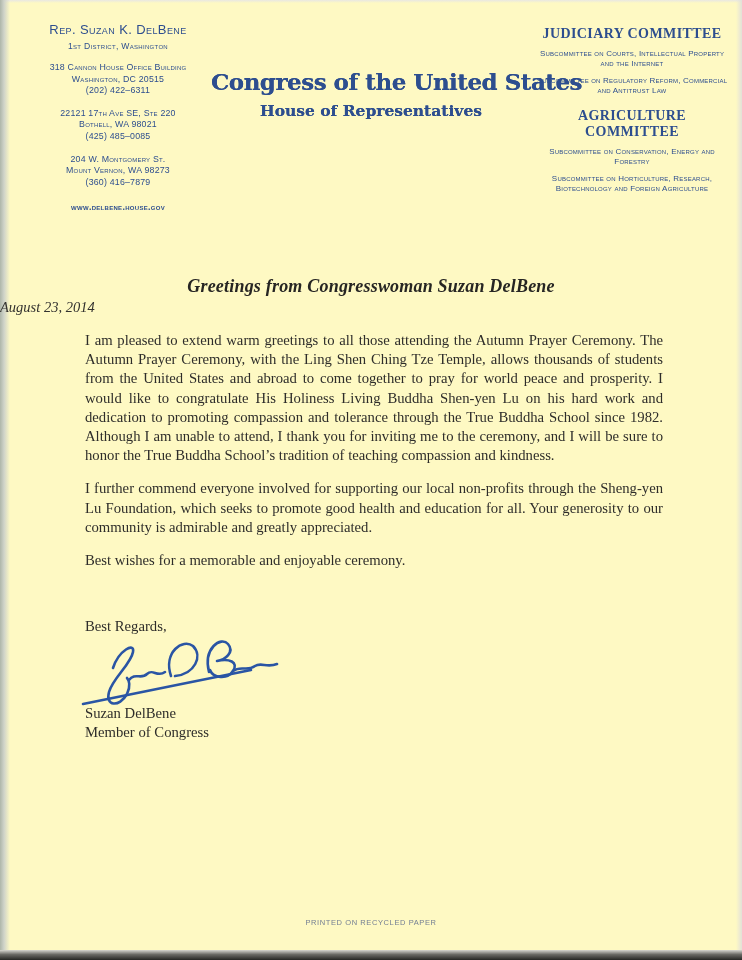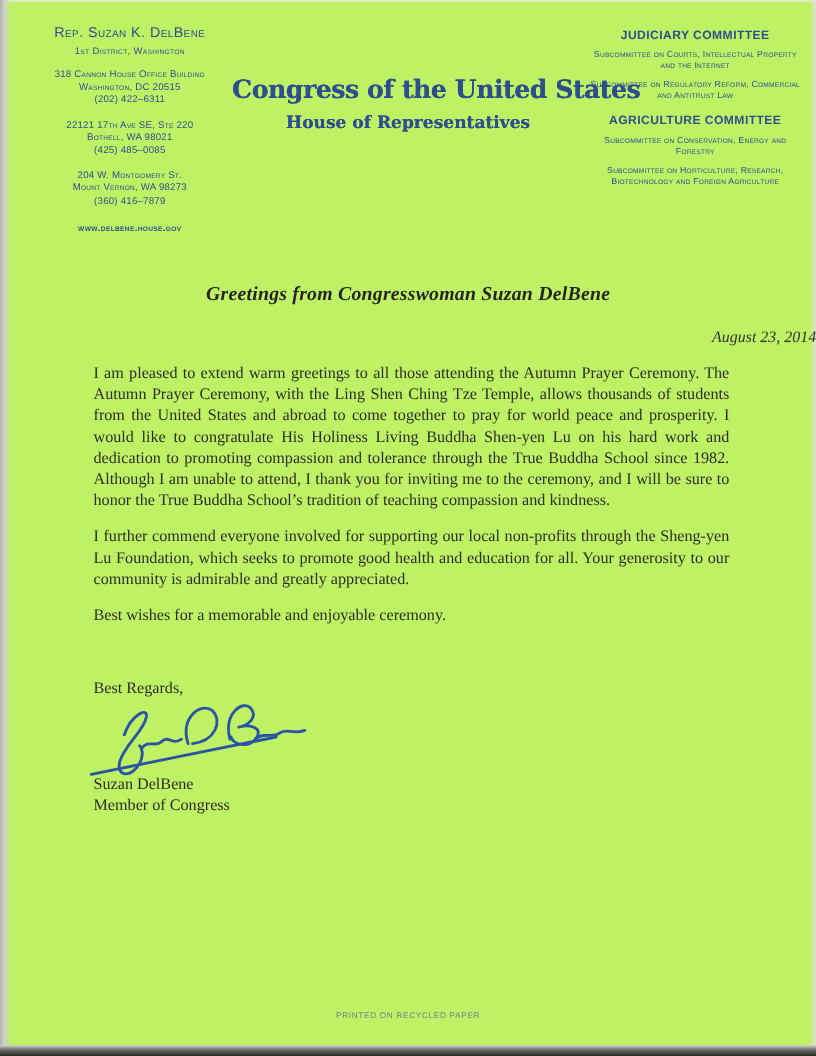--- a/index.html
+++ b/index.html
@@ -1,20 +1,20 @@
 <!DOCTYPE html>
 <html><head>
 <meta charset="utf-8">
 <style>
   html,body{margin:0;padding:0;background:#888;}
   .page{
     position:relative;
     width:742px;height:960px;
     margin:0 auto;
-    background:#bef264;
+    background:#fef9c3;
     overflow:hidden;
     font-family:"Liberation Serif", serif;
     color:#2d2c2a;
   }
   
   .edge-left{position:absolute;left:0;top:0;bottom:0;width:10px;
     background:linear-gradient(to right,#aeb6a9 0%, #cfd3c9 40%, rgba(251,250,246,0) 100%);}
   .edge-right{position:absolute;right:0;top:0;bottom:0;width:6px;
     background:linear-gradient(to left,#e2e1da 0%, rgba(251,250,246,0) 100%);}
   .edge-bottom{position:absolute;left:0;right:0;bottom:0;height:10px;
@@ -40,33 +40,33 @@
     font-family:"DejaVu Serif", serif;font-weight:bold;
   }
   .lh-org1{font-size:23px;letter-spacing:-0.5px;white-space:nowrap;text-shadow:0 0 .4px #2d4e8f;}
   .lh-org2{font-size:15.5px;margin-top:6px;text-shadow:0 0 .3px #2d4e8f;}
 
   .lh-right{
     position:absolute;right:14px;top:26px;width:192px;
     text-align:center;color:#2d4e8f;
     font-family:"Liberation Sans", sans-serif;
   }
-  .cmte-header{font-size:11px;font-weight:bold;letter-spacing:.4px;text-transform:uppercase;margin-top:12px;}
+  .cmte-header{font-size:14px;font-weight:bold;letter-spacing:.4px;text-transform:uppercase;margin-top:12px;font-family:Liberation Serif, serif;}
   .cmte-header:first-child{margin-top:0;}
   .cmte-sub{font-size:8px;line-height:10px;font-variant:small-caps;margin-top:7px;letter-spacing:.2px;}
 
   
   .heading{
-    position:absolute;left:0;right:0;top:257px;
+    position:absolute;left:0;right:0;top:276px;
     text-align:center;font-size:18px;font-weight:bold;font-style:italic;
     color:#262523;letter-spacing:.2px;
   }
   .date{
     position:absolute;left:0;right:0;top:299px;
-    text-align:right;font-size:14.5px;font-style:italic;color:#33322f;
+    text-align:left;font-size:14.5px;font-style:italic;color:#33322f;
   }
   .letter-body{
     position:absolute;left:85px;top:331px;width:578px;
     font-size:14.7px;line-height:19.2px;text-align:justify;color:#2e2d2a;
   }
   .letter-body p{margin:0 0 14px 0;}
   .closing{margin-top:47px;}
   .sig-wrap{height:64px;position:relative;margin-top:4px;}
   .sig-wrap svg{position:absolute;left:-6px;top:-6px;}
   .signer{line-height:19px;}

